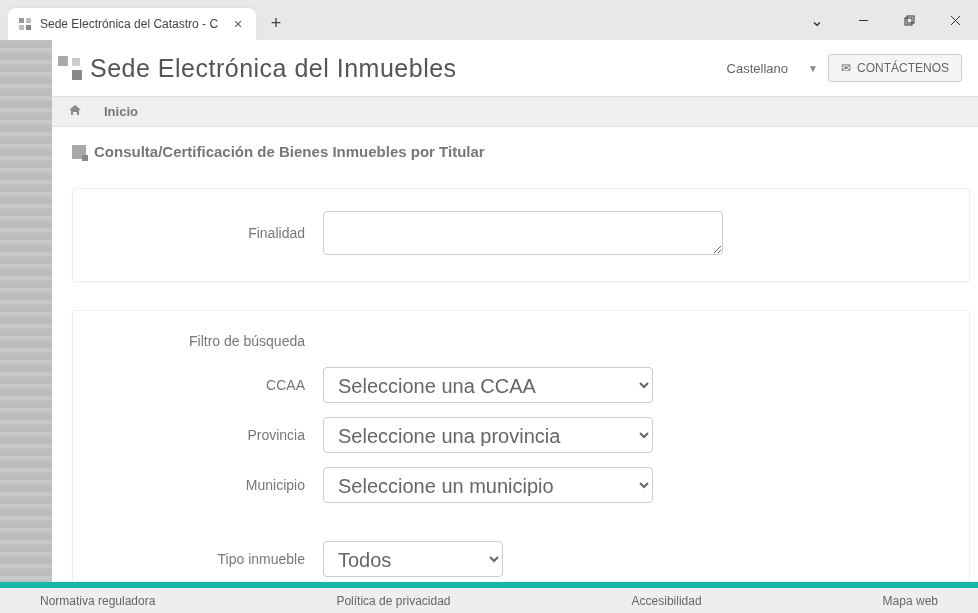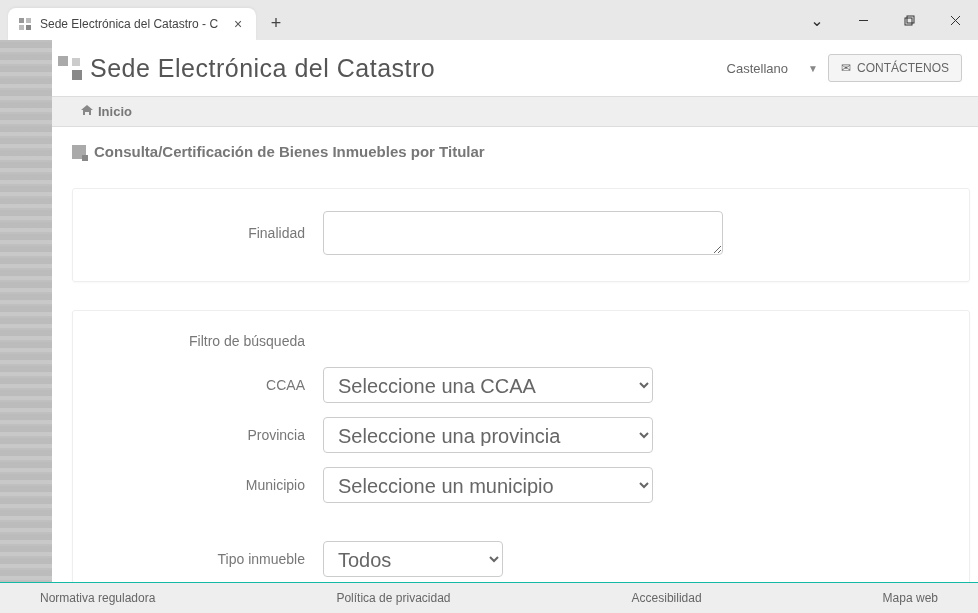--- a/index.html
+++ b/index.html
@@ -173,27 +173,27 @@
       align-items: center;
       gap: 6px;
       cursor: pointer;
     }
 
     
     .breadcrumb {
       background: #efefef;
       border-top: 1px solid #ddd;
       border-bottom: 1px solid #ddd;
-      padding: 6px 28px;
+      padding: 6px 16px;
       font-size: 13px;
       font-weight: bold;
       color: #777;
       display: flex;
       align-items: center;
-      gap: 4px;
+      gap: 22px;
     }
 
     
     .page-body {
       padding: 16px 8px 0 20px;
       overflow-y: auto;
     }
     .page-heading {
       display: flex;
       align-items: center;
@@ -268,21 +268,21 @@
     }
     .w-wide { width: 330px; }
     .w-narrow { width: 180px; }
 
     
     .footer {
       position: absolute;
       left: 0; right: 0; bottom: 0;
       height: 31px;
       background: #eee;
-      border-top: 1px solid #14b8a6;
+      border-top: 6px solid #14b8a6;
       display: flex;
       align-items: center;
       font-size: 12px;
       color: #666;
       padding: 0 40px;
     }
     .footer a {
       color: #666;
       text-decoration: none;
       cursor: pointer;
@@ -351,21 +351,21 @@
   <div class="left-sidebar"></div>
   <div class="content">
 
     <div class="site-header">
       <div class="logo-group">
         <div class="logo-mark">
           <span class="s1"></span>
             <span class="s2"></span>
             <span class="s3"></span>
         </div>
-        <div class="site-title">Sede Electrónica del Catastro</div>
+        <div class="site-title">Sede Electrónica del Inmuebles</div>
       </div>
       <div class="header-right">
         <div class="lang-select">
           <span>Castellano</span>
           <span class="caret">▼</span>
         </div>
         <div class="btn-contact">
           <span>✉</span>
           <span>CONTÁCTENOS</span>
         </div>

